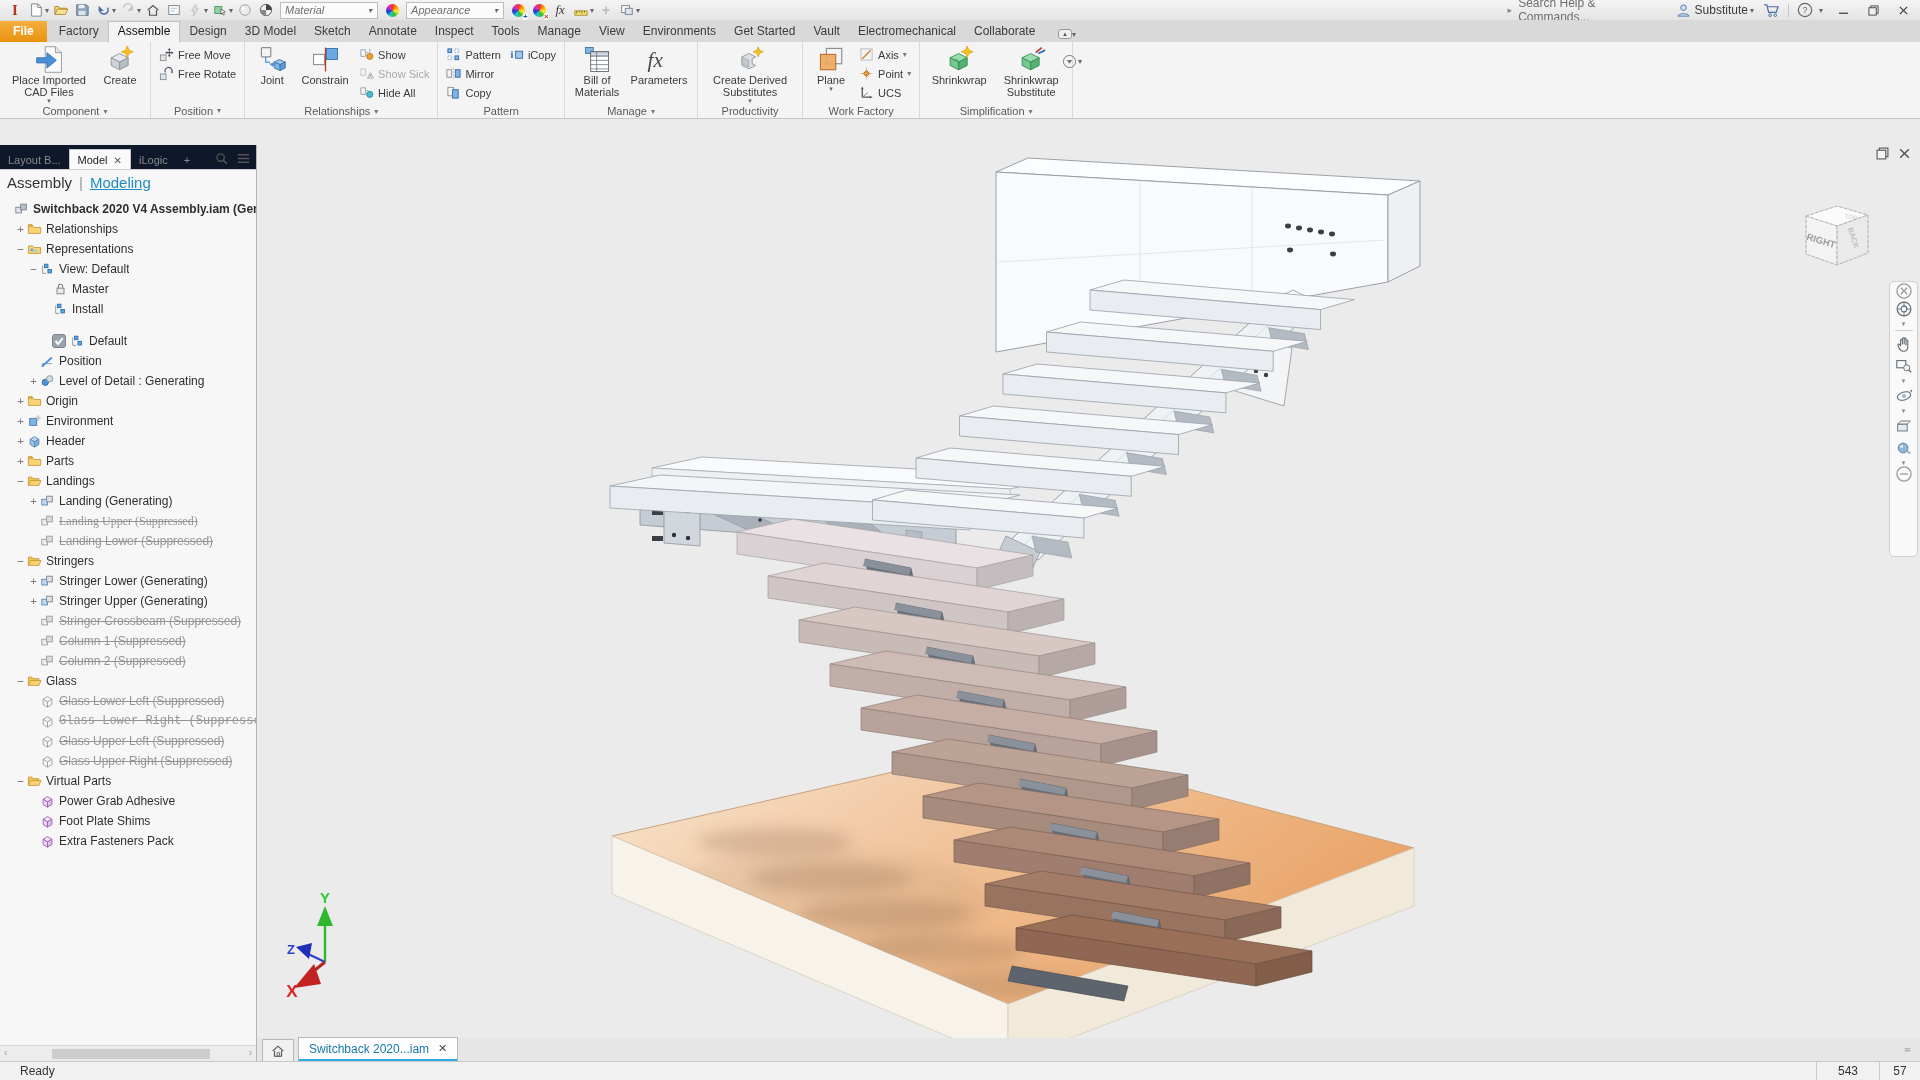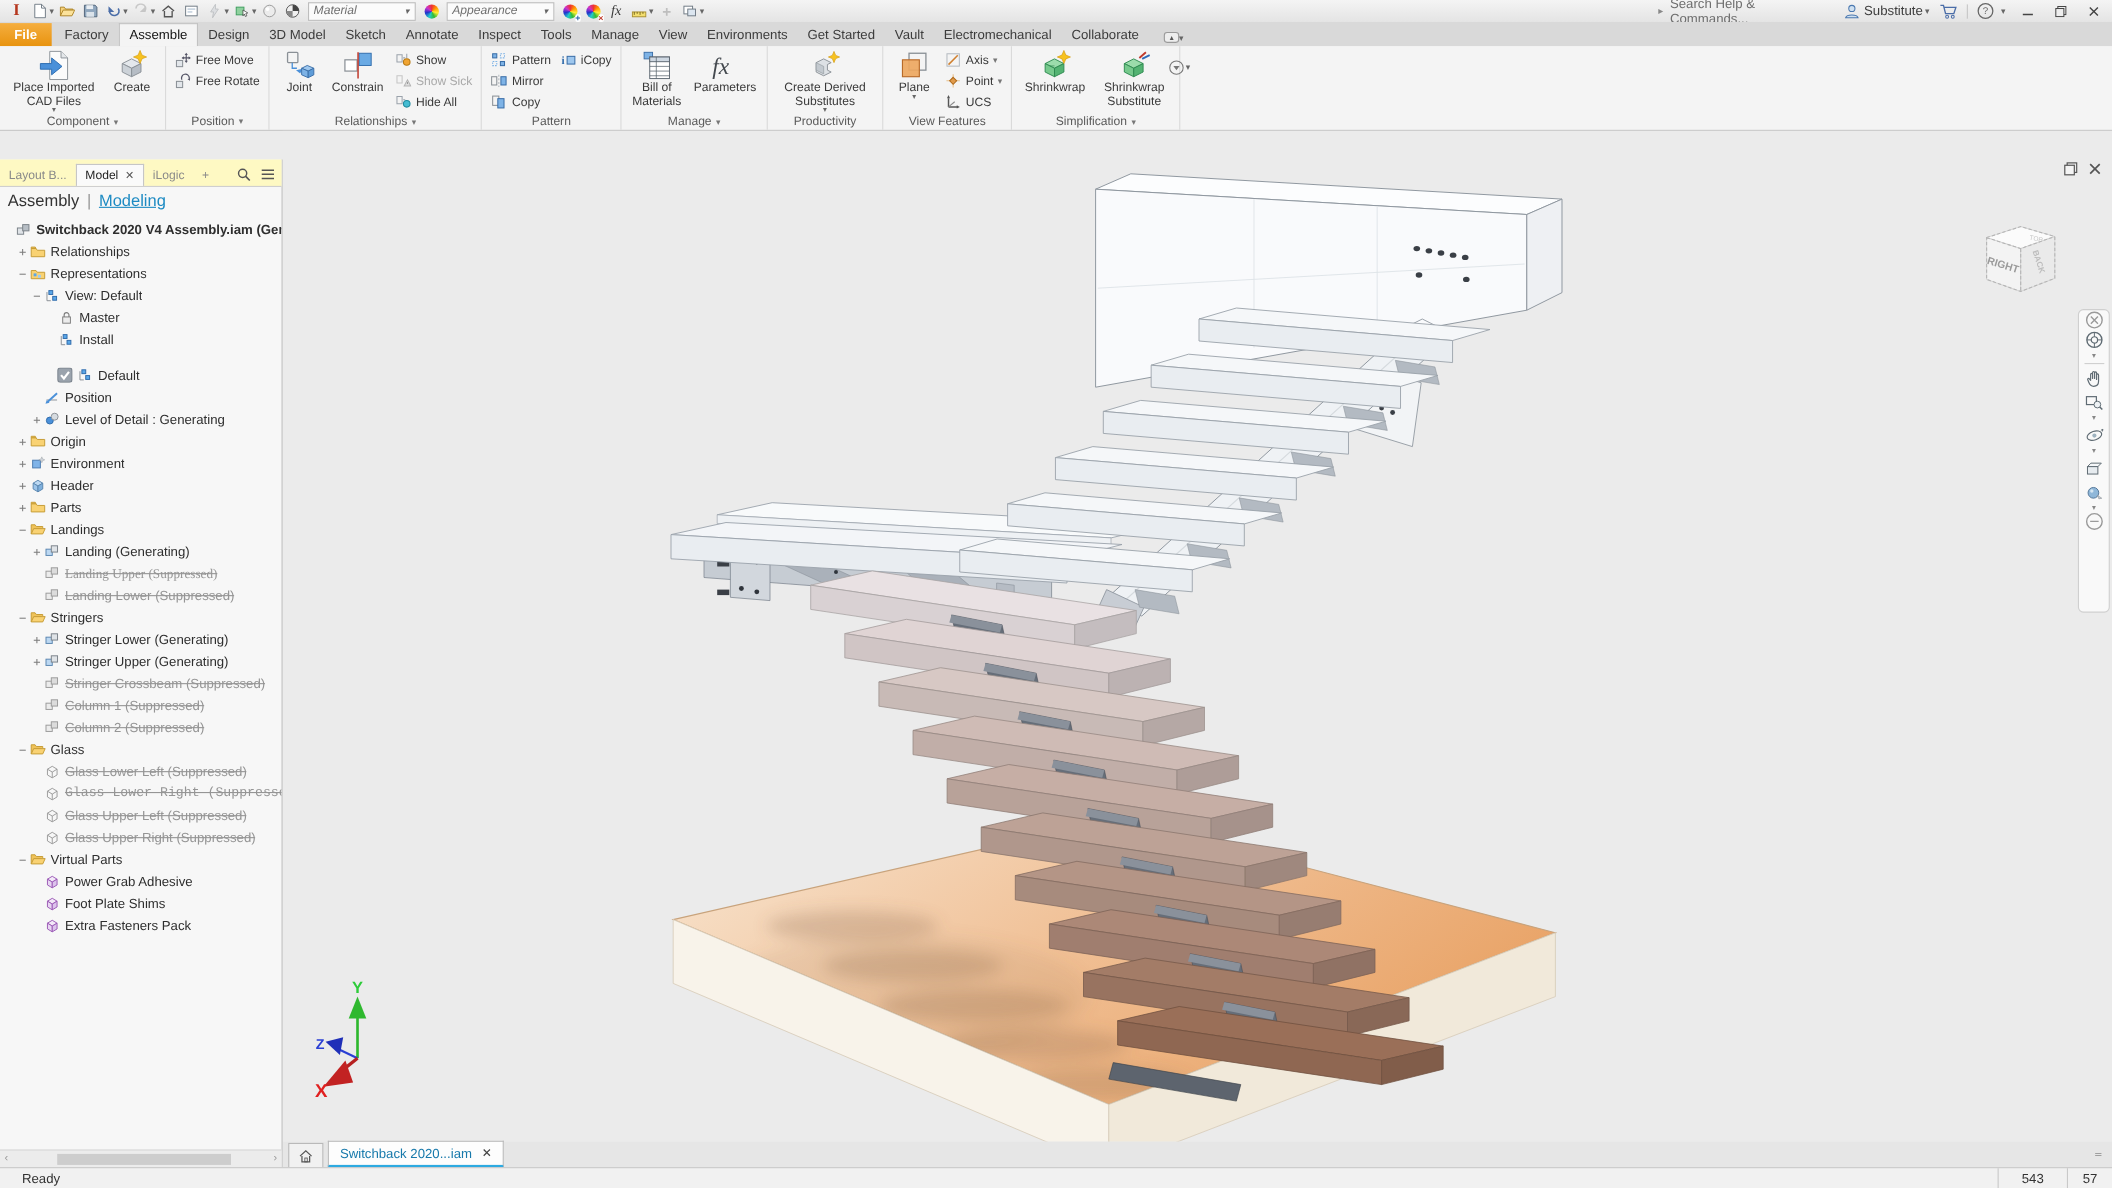--- a/index.html
+++ b/index.html
@@ -49,21 +49,21 @@
   .bigbtn .bcaret{font-size:7px;color:#666;line-height:5px;}
   .smallcol{display:flex;flex-direction:column;padding-top:1px;}
   .smallbtn{display:flex;align-items:center;gap:4px;font-size:11px;color:#3a3a3a;height:19px;padding:0 4px;white-space:nowrap;}
   .smallbtn svg{width:15px;height:15px;flex:none;}
   .smallbtn.dis{color:#a9a9a9;}
   .smallbtn .scaret{font-size:8px;color:#777;}
   .ribextra{position:absolute;left:1062px;top:12px;display:flex;gap:3px;align-items:center;color:#555;}
   
   .browser{position:absolute;top:145px;left:0;width:256px;bottom:18px;background:#f7f7f7;
     border-right:1px solid #b5b5b5;display:flex;flex-direction:column;}
-  .btabs{height:24px;background:#fef9c3;display:flex;align-items:flex-end;font-size:11px;color:#8a8a8a;
+  .btabs{height:24px;background:#0f172a;display:flex;align-items:flex-end;font-size:11px;color:#8a8a8a;
     border-bottom:1px solid #cfcfcf;position:relative;}
   .btab{padding:4px 8px 3px;display:flex;gap:6px;align-items:center;white-space:nowrap;}
   .btab.active{background:#fafafa;color:#222;border:1px solid #c6c6c6;border-bottom:none;}
   .btab .x{color:#555;font-size:10px;}
   .btabicons{position:absolute;right:6px;bottom:4px;display:flex;gap:9px;color:#555;}
   .bsub{height:24px;display:flex;align-items:center;font-size:15px;color:#333;padding-left:7px;gap:7px;}
   .bsub .modeling{color:#1e8bc3;text-decoration:underline;}
   .bsub .sep{color:#999;}
   .tree{flex:1;overflow:hidden;font-size:12px;color:#2e2e2e;padding-top:5px;}
   .trow{height:20px;display:flex;align-items:center;white-space:nowrap;}
@@ -560,21 +560,21 @@
                 <path d="M3.5 1.5L2 4.5h3z" fill="#555"></path>
                 <path d="M14.5 13l-3-1.5v3z" fill="#555"></path>
                 <path d="M3.5 13L9.5 8" stroke="#888"></path>
               </svg>
             </span>
             <span>UCS</span>
           </div>
         </div>
       </div>
       <div class="panel-label">
-        <span>View Features</span>
+        <span>Work Factory</span>
       </div>
     </div>
     <div class="panel">
       <div class="panel-body">
         <div class="bigbtn" style="width: 66px;">
           <span>
             <svg viewBox="0 0 34 34">
               <path d="M6 15l10-5 10 5-10 5z" fill="#9bdcab" stroke="#2e8a50"></path>
               <path d="M6 15v9l10 5v-9z" fill="#76c98c" stroke="#2e8a50"></path>
               <path d="M26 15v9l-10 5v-9z" fill="#54b372" stroke="#2e8a50"></path>

